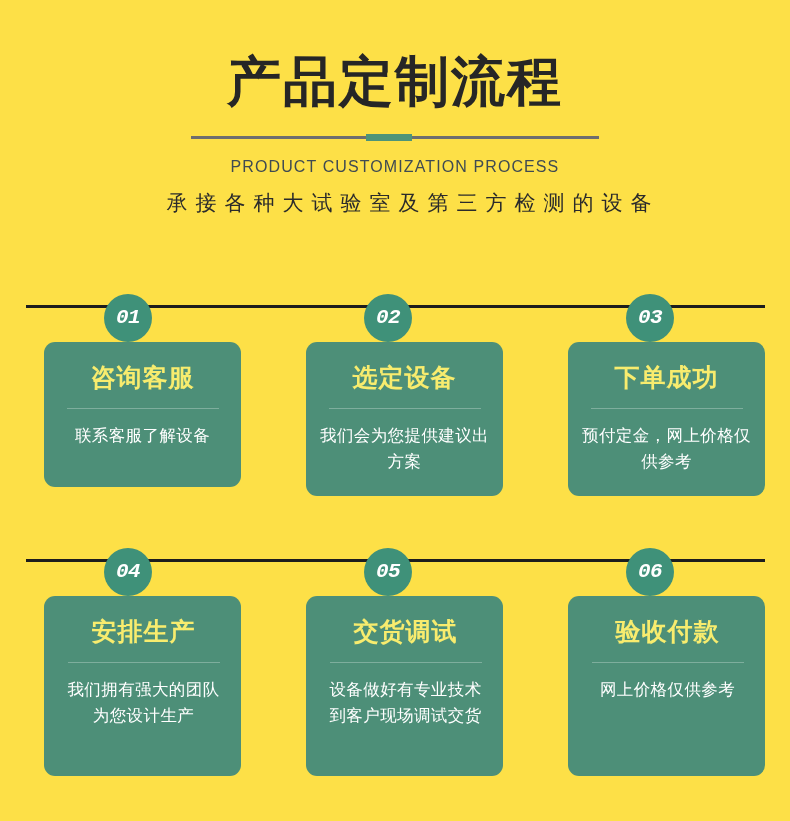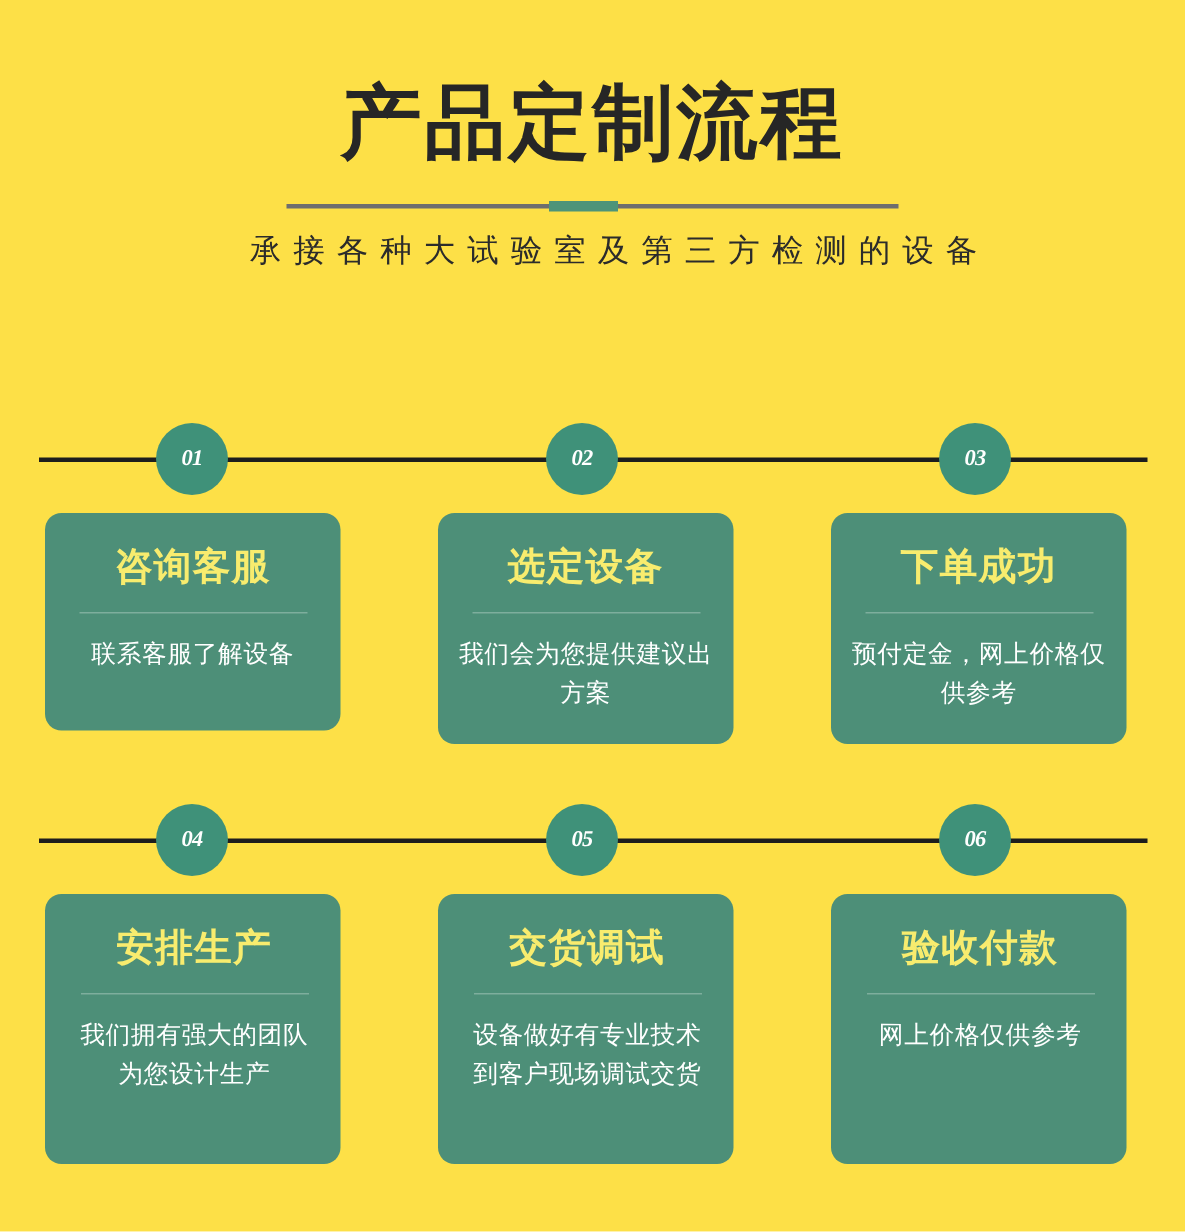--- a/index.html
+++ b/index.html
@@ -99,52 +99,53 @@
   .track-line {
     position: absolute;
     top: 23px;
     left: 26px;
     width: 739px;
     height: 3px;
     background: #1d1d1d;
   }
   .badge {
     position: absolute;
-    top: 0;
+    top: 12px;
     width: 48px;
     height: 48px;
     border-radius: 50%;
     background: #3f9179;
     color: #ffffff;
-    font-size: 15px;
+    font-size: 21px;
     font-weight: 700;
     font-style: italic;
     letter-spacing: -0.5px;
     line-height: 48px;
     text-align: center;
-    font-family: Liberation Serif, serif;
+    font-family: Liberation Mono, monospace;
   }
   .badge-1 { left: 104px; }
   .badge-2 { left: 364px; }
   .badge-3 { left: 626px; }
 
   
   .cards {
     position: relative;
     width: 790px;
     margin-top: 10px;
   }
   .card {
     position: absolute;
     top: 0;
     width: 197px;
     background: #4d8f78;
     border-radius: 11px;
     padding: 22px 14px 20px 14px;
     text-align: center;
+    margin-left: 14px;
   }
   .card-a { left: 30px; }
   .card-b { left: 292px; }
   .card-c { left: 554px; }
 
   .card-title {
     font-size: 25px;
     font-weight: 700;
     color: #f8ec6e;
     letter-spacing: 1px;
@@ -178,20 +179,21 @@
 <div id="page">
 
   <div class="header">
     <div class="main-title">产品定制流程</div>
 
     <div class="divider-wrap">
       <div class="divider-line"></div>
       <div class="divider-center"></div>
     </div>
 
+    <div class="sub-title-en">PRODUCT CUSTOMIZATION PROCESS</div>
 
     <div class="sub-title-cn">承接各种大试验室及第三方检测的设备</div>
   </div>
 
   <div class="row row-1">
 
     <div class="track">
       <div class="track-line"></div>
       <div class="badge badge-1">01</div>
       <div class="badge badge-2">02</div>

